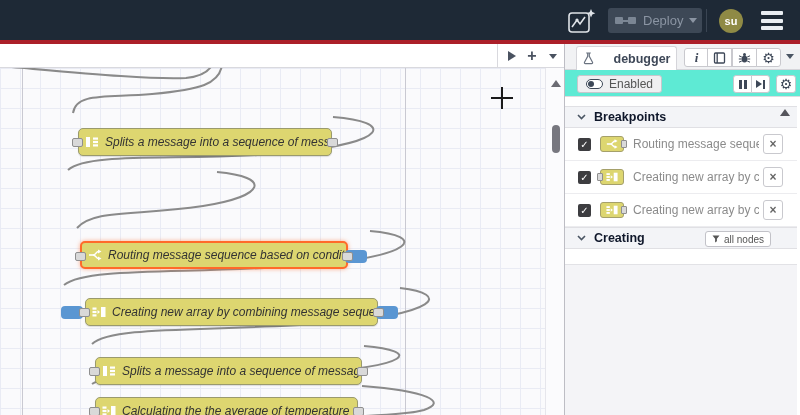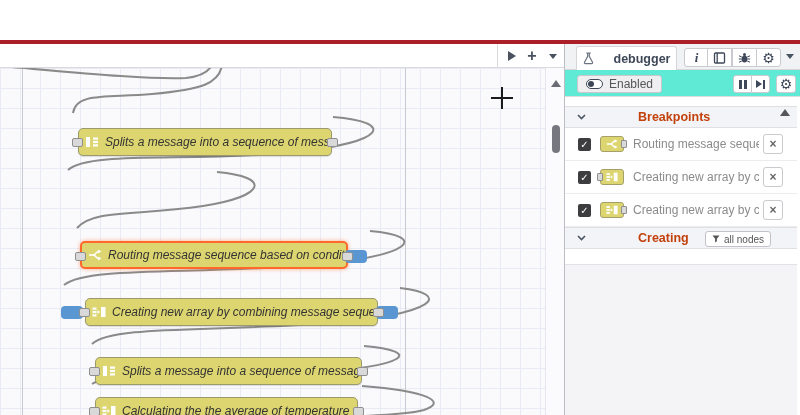--- a/index.html
+++ b/index.html
@@ -82,21 +82,21 @@
   #enabled-label { font-size:12px; color:#555; }
   #pause-btn { left:168px; top:5px; width:19px; height:18px; background:#fff; border:1px solid #c9c9ce; border-radius:3px 0 0 3px; display:flex; align-items:center; justify-content:center; gap:2px; cursor:pointer; }
   #pause-btn i { width:3px; height:9px; background:#3e4858; display:block; }
   #step-btn { left:186px; top:5px; width:19px; height:18px; background:#fff; border:1px solid #c9c9ce; border-radius:0 3px 3px 0; display:flex; align-items:center; justify-content:center; cursor:pointer; }
   #step-btn .tri { width:0; height:0; border-top:4px solid transparent; border-bottom:4px solid transparent; border-left:6px solid #3e4858; }
   #step-btn .bar { width:2px; height:9px; background:#3e4858; margin-left:1px; }
   #btn-gear2 { left:211px; top:5px; width:20px; height:18px; background:#fff; border:1px solid #c9c9ce; border-radius:3px; display:flex; align-items:center; justify-content:center; cursor:pointer; }
 
   .section-header { left:0; width:232px; height:22px; background:#f3f4f7; border-top:1px solid #e0e0e4; border-bottom:1px solid #e0e0e4; display:flex; align-items:center; cursor:pointer; }
   .section-header .chev { margin-left:12px; margin-right:8px; display:flex; }
-  .section-header .stitle { font-size:12.5px; font-weight:bold; color:#c2410c;margin-left:44px; }
+  .section-header .stitle { font-size:12.5px; font-weight:bold; color:#0f172a; }
   #breakpoints-header { top:62px; }
   #messages-header { top:183px; }
   #bp-scroll-up { left:215px; top:65px; width:0; height:0; border-left:5px solid transparent; border-right:5px solid transparent; border-bottom:7px solid #55555c; cursor:pointer; }
 
   .bp-row { left:0; width:232px; height:33px; background:#fff; border-bottom:1px solid #ececef; display:flex; align-items:center; cursor:pointer; }
   #bp-row-0 { top:84px; } #bp-row-1 { top:117px; } #bp-row-2 { top:150px; }
   .bp-check { width:13px; height:13px; margin-left:13px; background:#3d3d40; border-radius:2px; color:#fff; font-size:10px; line-height:13px; text-align:center; flex:none; cursor:pointer; }
   .bp-icon { position:relative; width:24px; height:16px; margin-left:9px; background:#ddd670; border:1px solid #a5a06a; border-radius:3px; flex:none; display:flex; align-items:center; justify-content:center; }
   .bp-nub { position:absolute; width:6px; height:8px; background:#d9d9d9; border:1px solid #8f8f8f; border-radius:1px; top:3px; }
   .bp-nub.r { right:-4px; } .bp-nub.l { left:-4px; }
@@ -106,20 +106,46 @@
   #messages-header .filter-btn { position:absolute; right:26px; top:3px; height:16px; padding:0 6px; background:#fff; border:1px solid #c2c2c8; border-radius:3px; display:flex; align-items:center; gap:4px; cursor:pointer; }
   #filter-label { font-size:10px; color:#555; }
   #messages-empty-row { left:0; top:205px; width:232px; height:15px; background:#fff; }
   #messages-body { left:0; top:220px; width:232px; height:151px; background:#f4f4f7; border-top:1px solid #e2e2e6; }
 </style>
 </head>
 <body>
 
 <div id="stage">
 
+  <div id="header" class="abs">
+    <div id="flowai-btn" class="abs">
+      <svg width="32" height="28" viewBox="0 0 32 28">
+        <rect x="3" y="5" width="20" height="19" rx="3" fill="none" stroke="#dfe3e8" stroke-width="1.6"></rect>
+        <path d="M6,19 L11,12 L14,16 L19,9" fill="none" stroke="#dfe3e8" stroke-width="1.6"></path>
+        <circle cx="11" cy="12" r="1.6" fill="#dfe3e8"></circle>
+        <path d="M25,1 l1.3,3 3,1.3 -3,1.3 -1.3,3 -1.3,-3 -3,-1.3 3,-1.3 z" fill="#dfe3e8"></path>
+      </svg>
+    </div>
+    <div id="deploy-btn" class="abs">
+      <span class="deploy-glyph">
+          <i class="b1"></i>
+          <i class="ln"></i>
+          <i class="b2"></i>
+        </span>
+      <span id="deploy-label">Deploy</span>
+      <span id="deploy-chevron"></span>
+    </div>
+    <div id="hdr-sep" class="abs"></div>
+    <div id="avatar" class="abs">su</div>
+    <div id="hamburger" class="abs">
+        <div></div>
+        <div></div>
+        <div></div>
+      </div>
+  </div>
   <div id="red-line" class="abs"></div>
 
   <div id="canvas" class="abs">
     <div id="tabstrip" class="abs">
       <div id="tab-divider" class="abs"></div>
       <div id="play-icon" class="abs strip-btn">
           <span></span>
         </div>
       <div id="add-flow" class="abs strip-btn">+</div>
       <div id="flow-chevron" class="abs strip-btn">

